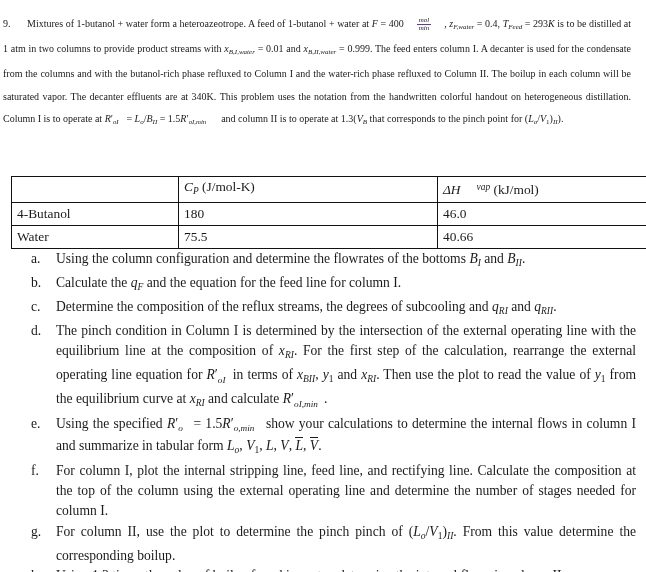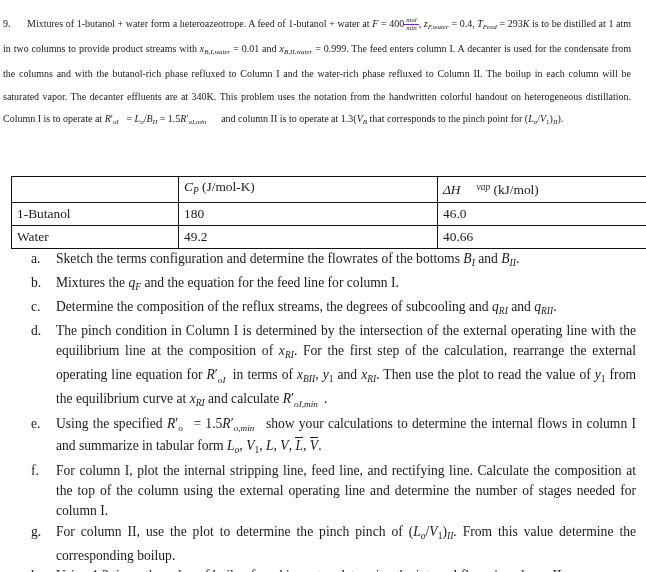--- a/index.html
+++ b/index.html
@@ -60,21 +60,21 @@
   .prime { font-style: normal; }
 
   
   .frac {
     display: inline-block;
     vertical-align: -0.42em;
     text-align: center;
     font-style: italic;
     font-size: 0.70em;
     line-height: 1.04;
-    margin: 0 0;
+    margin: 0 13px;
   }
   .frac .num { display: block; padding: 0 2px; }
   .frac .den {
     display: block;
     border-top: 1px solid #6d28d9;
     padding: 0 2px;
   }
 
   
   .rsub {
@@ -159,40 +159,40 @@
   <p class="intro"><span class="qnum">9.</span><span>Mixtures of 1-butanol + water form a heteroazeotrope. A feed of 1-butanol + water at </span><span class="mi">F</span><span> = 400</span><span class="frac"><span class="num">mol</span><span class="den">min</span></span><span>, </span><span class="mi">z</span><span class="sub">F,water</span><span> = 0.4, </span><span class="mi">T</span><span class="sub">Feed</span><span> = 293</span><span class="mi">K</span><span> is to be distilled at 1 atm in two columns to provide product streams with </span><span class="mi">x</span><span class="sub">B,I,water</span><span> = 0.01 and </span><span class="mi">x</span><span class="sub">B,II,water</span><span> = 0.999. The feed enters column I. A decanter is used for the condensate from the columns and with the butanol-rich phase refluxed to Column I and the water-rich phase refluxed to Column II. The boilup in each column will be saturated vapor. The decanter effluents are at 340K. This problem uses the notation from the handwritten colorful handout on heterogeneous distillation. Column I is to operate at </span><span class="rsub rsub-gap-1"><span class="mi">R</span><span class="prime">′</span><span class="ss">oI</span></span><span> = </span><span class="mi">L</span><span class="sub">o</span><span>/</span><span class="mi">B</span><span class="sub">II</span><span> = 1.5</span><span class="rsub rsub-gap-3"><span class="mi">R</span><span class="prime">′</span><span class="ss">oI,min</span></span><span> and column II is to operate at 1.3(</span><span class="mi">V</span><span class="sub">B</span><span> that corresponds to the pinch point for (</span><span class="mi">L</span><span class="sub">o</span><span>/</span><span class="mi">V</span><span class="subn">1</span><span>)</span><span class="sub">II</span><span>).</span></p>
 
   <table class="prop-table">
     <tbody>
         <tr>
       <th class="col-name"></th>
       <th class="col-cp"><span class="mi">C</span><span class="sub">P</span><span> (J/mol-K)</span></th>
       <th class="col-hvap"><span class="mi">ΔH</span><span class="sup">vap</span><span> (kJ/mol)</span></th>
     </tr>
     <tr>
-      <td>1-Butanol</td>
+      <td>4-Butanol</td>
       <td>180</td>
       <td>46.0</td>
     </tr>
     <tr>
       <td>Water</td>
-      <td>49.2</td>
+      <td>75.5</td>
       <td>40.66</td>
     </tr>
   </tbody>
     </table>
 
   <div class="tasks">
 
     <div class="task">
-      <span class="lbl">a.</span><span>Sketch the terms configuration and determine the flowrates of the bottoms </span><span class="mi">B</span><span class="sub">I</span><span> and </span><span class="mi">B</span><span class="sub">II</span><span>.</span>
-    </div>
-
-    <div class="task">
-      <span class="lbl">b.</span><span>Mixtures the </span><span class="mi">q</span><span class="sub">F</span><span> and the equation for the feed line for column I.</span>
+      <span class="lbl">a.</span><span>Using the column configuration and determine the flowrates of the bottoms </span><span class="mi">B</span><span class="sub">I</span><span> and </span><span class="mi">B</span><span class="sub">II</span><span>.</span>
+    </div>
+
+    <div class="task">
+      <span class="lbl">b.</span><span>Calculate the </span><span class="mi">q</span><span class="sub">F</span><span> and the equation for the feed line for column I.</span>
     </div>
 
     <div class="task">
       <span class="lbl">c.</span><span>Determine the composition of the reflux streams, the degrees of subcooling and </span><span class="mi">q</span><span class="sub">RI</span><span> and </span><span class="mi">q</span><span class="sub">RII</span><span>.</span>
     </div>
 
     <div class="task">
       <span class="lbl">d.</span><span>The pinch condition in Column I is determined by the intersection of the external operating line with the equilibrium line at the composition of </span><span class="mi">x</span><span class="sub">RI</span><span>. For the first step of the calculation, rearrange the external operating line equation for </span><span class="rsub rsub-gap-1"><span class="mi">R</span><span class="prime">′</span><span class="ss">oI</span></span><span> in terms of </span><span class="mi">x</span><span class="sub">BII</span><span>, </span><span class="mi">y</span><span class="subn">1</span><span> and </span><span class="mi">x</span><span class="sub">RI</span><span>. Then use the plot to read the value of </span><span class="mi">y</span><span class="subn">1</span><span> from the equilibrium curve at </span><span class="mi">x</span><span class="sub">RI</span><span> and calculate </span><span class="rsub rsub-gap-3"><span class="mi">R</span><span class="prime">′</span><span class="ss">oI,min</span></span><span>.</span>
     </div>
 

